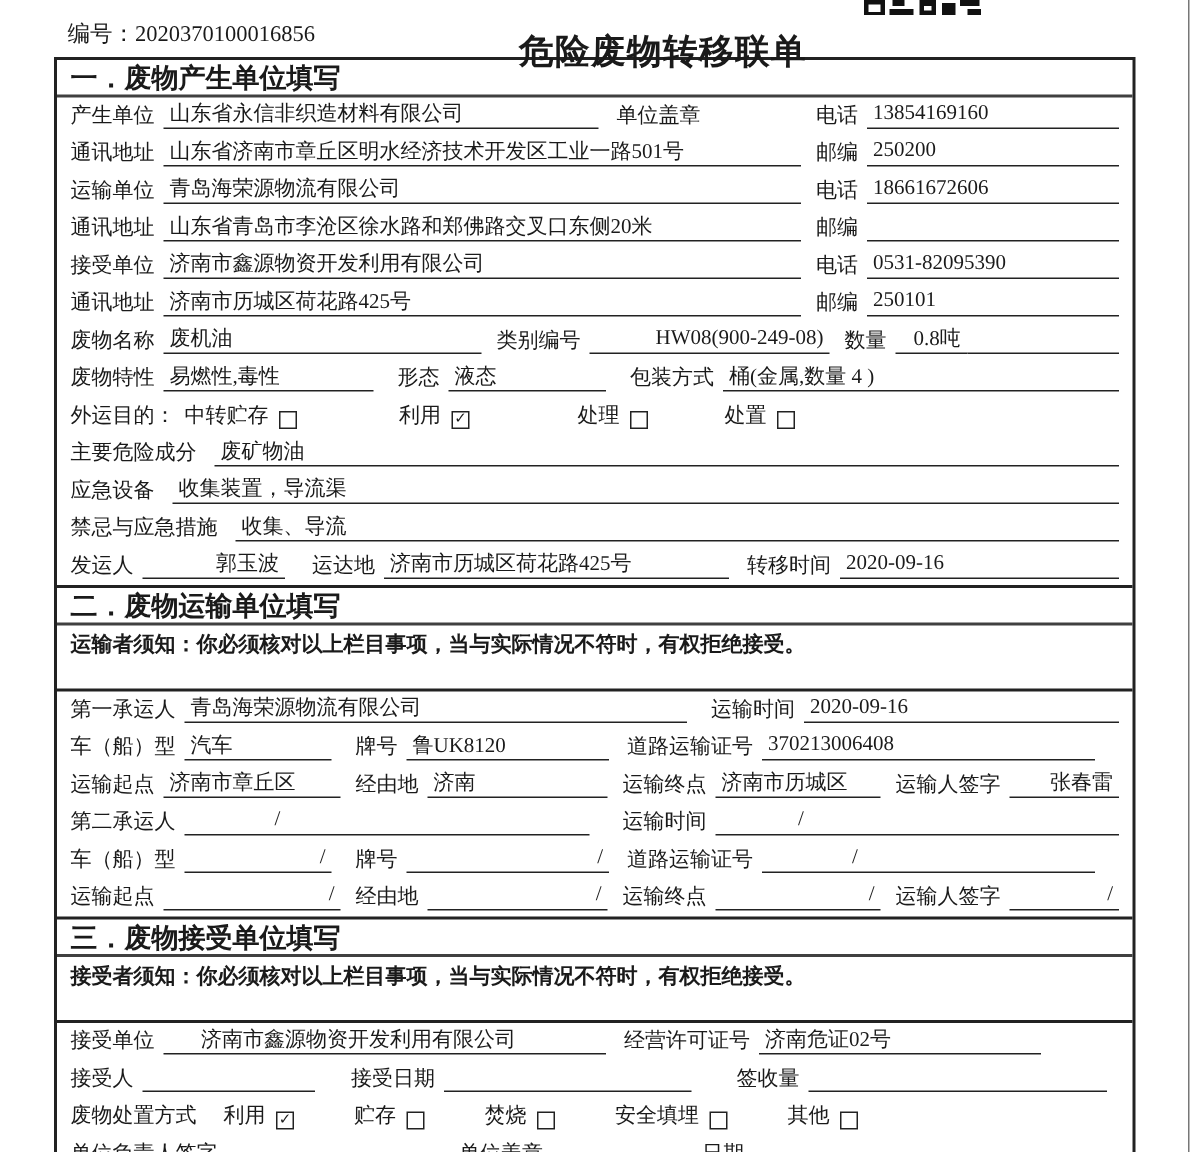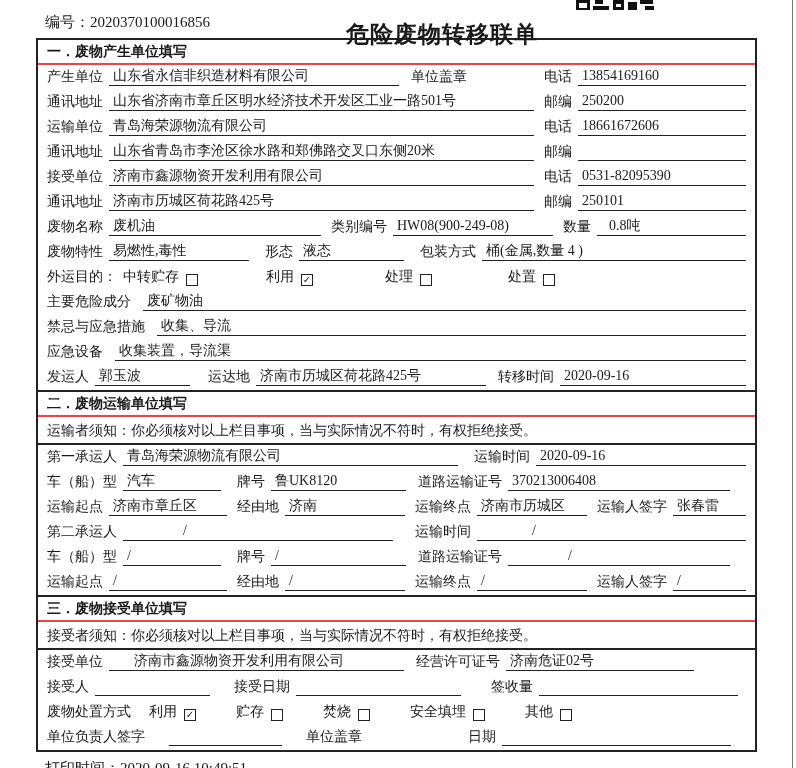--- a/index.html
+++ b/index.html
@@ -14,34 +14,34 @@
   .title {
     position:absolute; left:242px; width:400px; top:19px; text-align:center;
     font-size:23px; font-weight:bold; letter-spacing:1px;
     font-family:"Liberation Sans","DejaVu Sans",sans-serif;
   }
   .qr { position:absolute; left:576px; top:0; }
   .page-edge { position:absolute; left:792px; top:0; width:1px; height:768px; background:#777; }
 
   .form { margin-left:36px; width:721px; border:2px solid #222; }
   .sec-h {
-    font-family:Liberation Mono, monospace;
-    font-weight:bold; font-size:14px; padding:4px 9px 3px;
-    border-bottom:2px solid #ef4444; line-height:16px;
+    font-family:Liberation Sans, sans-serif;
+    font-weight:bold; font-size:18px; padding:4px 9px 3px;
+    border-bottom:2px solid #404040; line-height:16px;
   }
   .sec-h.mid { border-top:2px solid #222; }
-  .notice { padding:6px 9px 5px; border-bottom:2px solid #222; line-height:15px; }
+  .notice { padding:6px 9px 21px; border-bottom:2px solid #222; line-height:15px;font-weight:bold; }
   .row { display:flex; align-items:flex-end; height:25px; padding:0 9px 4px; }
   .lbl { white-space:nowrap; margin-right:6px; flex:none;text-align:right; }
   .u {
     border-bottom:1px solid #222; padding:0 4px; white-space:nowrap;
     overflow:hidden; min-height:18px; flex:none;
   }
   .grow { flex:1 1 auto; }
-  .ctr { text-align:left;margin-top:36px; }
+  .ctr { text-align:right;margin-top:36px; }
   .cb {
     display:inline-block; width:12px; height:12px; border:1.5px solid #222;
     margin-left:7px; font-size:10px; line-height:10px; text-align:center;
     font-weight:bold; font-family:"DejaVu Sans",sans-serif; flex:none;
     align-self:center; margin-top:5px;
   }
   .cbg { display:flex; align-items:flex-end; flex:none; }
   .footer { margin:7px 0 0 45px; font-size:15px; white-space:nowrap; }
 </style>
 </head>
@@ -138,39 +138,39 @@
       <span class="cb"></span>
     </span>
     <span class="cbg" style="margin-left:68px">
       <span>利用</span>
       <span class="cb">✓</span>
     </span>
     <span class="cbg" style="margin-left:72px">
       <span>处理</span>
       <span class="cb"></span>
     </span>
-    <span class="cbg" style="margin-left:76px">
+    <span class="cbg" style="margin-left:51px">
       <span>处置</span>
       <span class="cb"></span>
     </span>
   </div>
 
   <div class="row">
     <span class="lbl">主要危险成分</span>
     <span class="u grow" style="margin-left:6px">废矿物油</span>
   </div>
 
   <div class="row">
+    <span class="lbl">应急设备</span>
+    <span class="u grow" style="margin-left:6px">收集装置，导流渠</span>
+  </div>
+
+  <div class="row">
     <span class="lbl">禁忌与应急措施</span>
     <span class="u grow" style="margin-left:6px">收集、导流</span>
-  </div>
-
-  <div class="row">
-    <span class="lbl">应急设备</span>
-    <span class="u grow" style="margin-left:6px">收集装置，导流渠</span>
   </div>
 
   <div class="row">
     <span class="lbl">发运人</span>
     <span class="u ctr" style="width:95px">郭玉波</span>
     <span class="lbl" style="margin-left:18px">运达地</span>
     <span class="u" style="width:230px">济南市历城区荷花路425号</span>
     <span class="lbl" style="margin-left:12px">转移时间</span>
     <span class="u grow">2020-09-16</span>
   </div>

